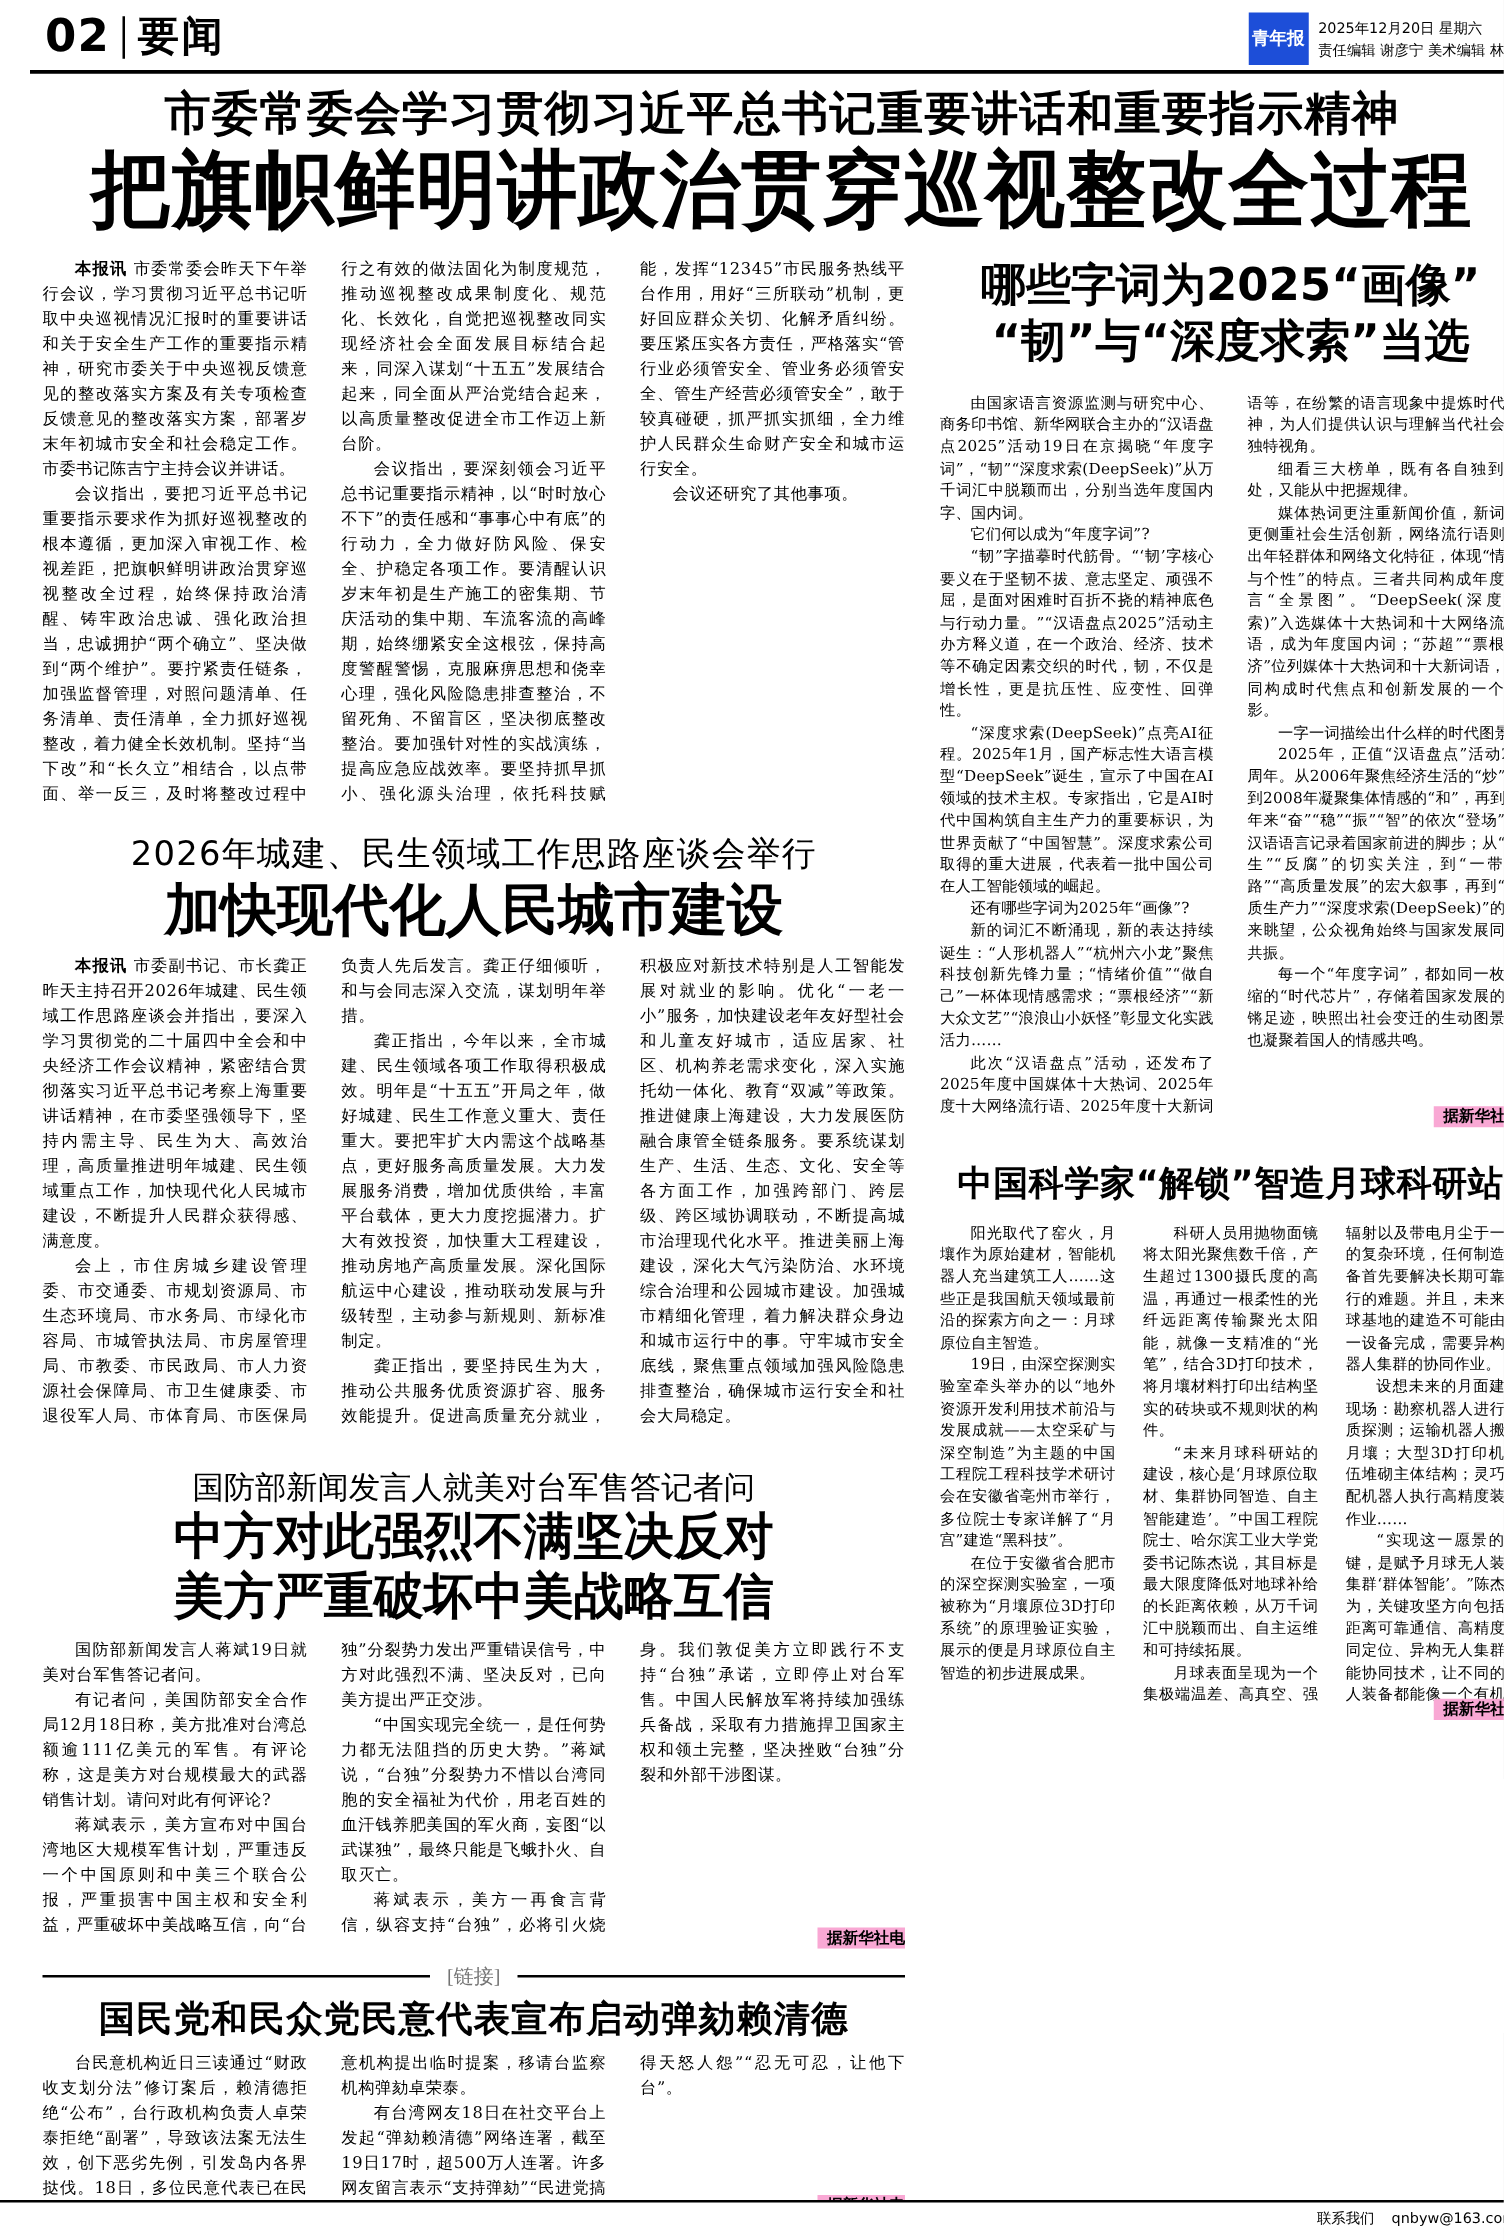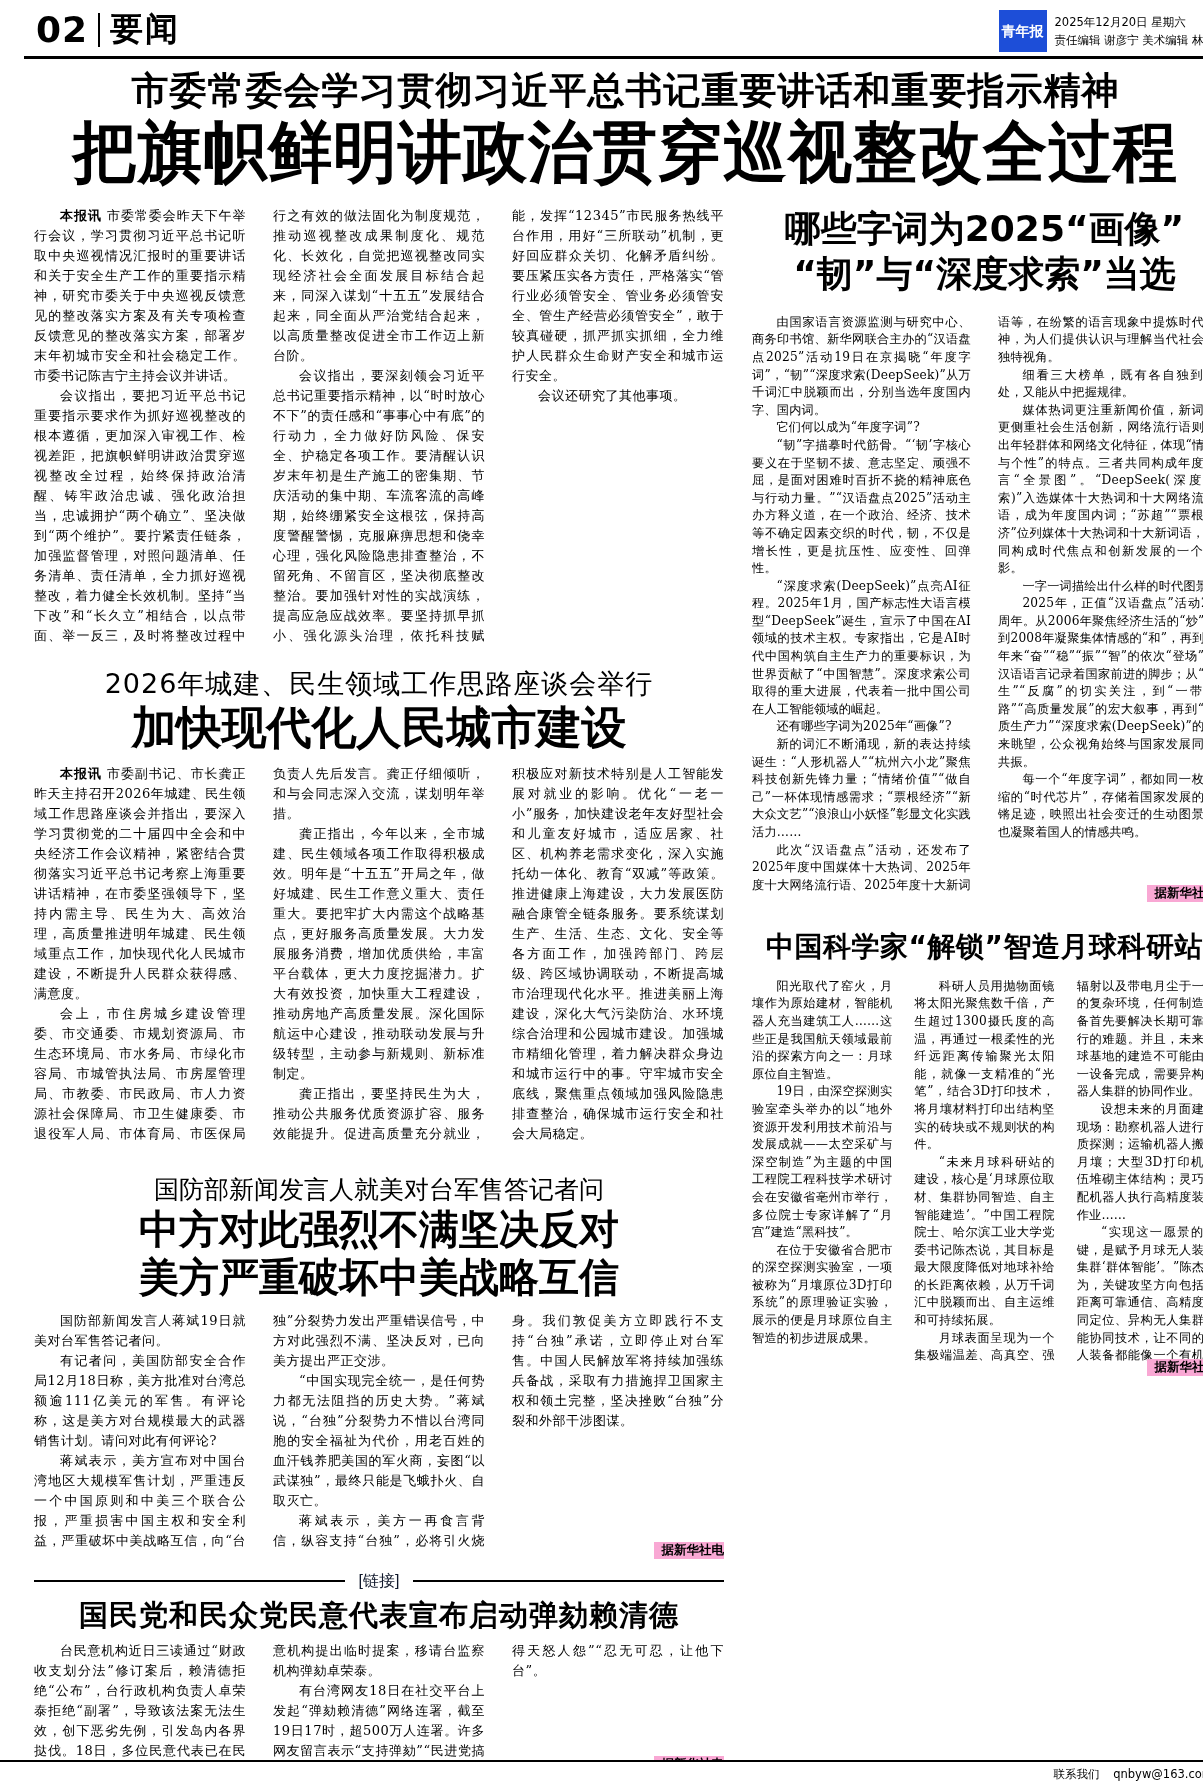--- a/index.html
+++ b/index.html
@@ -58,21 +58,21 @@
   .def-kicker{text-align:center;font-family:"DejaVu Sans","Liberation Sans",sans-serif;
               font-size:25px;line-height:1.3;}
   .def-title{text-align:center;font-family:"DejaVu Sans","Liberation Sans",sans-serif;
              font-weight:bold;font-size:40px;line-height:1.18;}
   .def-body{height:248px;margin-top:10px;}
 
   
   .linksec{margin-top:12px;}
   .link-divider{display:flex;align-items:center;gap:14px;margin:4px 0 6px 0;}
   .link-divider .rule{flex:1;height:2px;background:#000;}
-  .link-label{font-size:16px;color:#0f172a;font-family:Liberation Sans, sans-serif;}
+  .link-label{font-size:16px;color:#737373;font-family:Liberation Serif, serif;}
   .link-title{text-align:center;font-weight:bold;font-size:29px;letter-spacing:1px;
               font-family:"DejaVu Serif","Liberation Serif",serif;line-height:1.2;}
   .link-body{height:132px;margin-top:8px;}
 
   
   .eyebrow{display:flex;align-items:center;justify-content:center;gap:6px;margin-top:10px;
            font-family:"DejaVu Sans","Liberation Sans",sans-serif;
            color:#8a8a8a;font-weight:bold;font-size:23px;}
   .eyebrow-sq{width:19px;height:19px;background:#9a9a9a;display:inline-block;}
   .yw-title{text-align:center;font-family:"DejaVu Sans","Liberation Sans",sans-serif;

